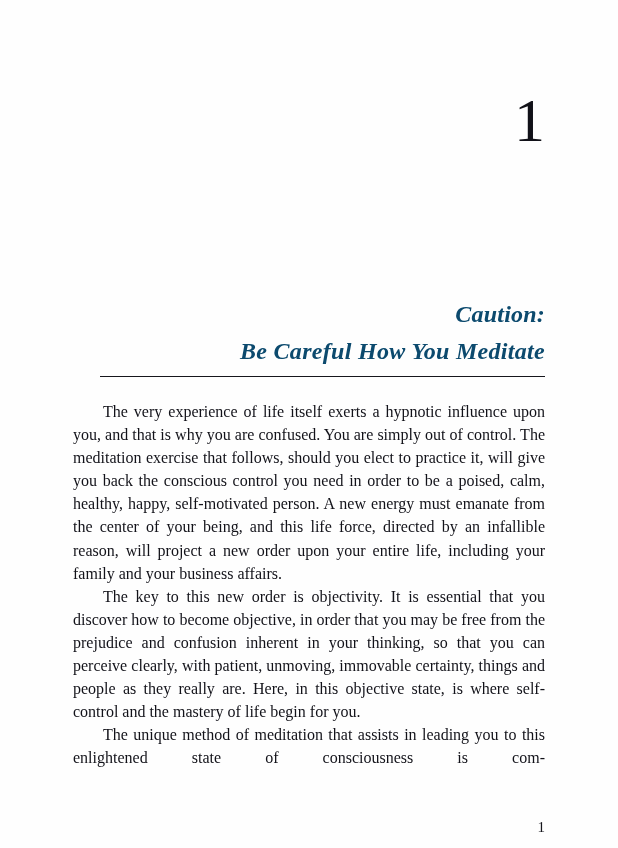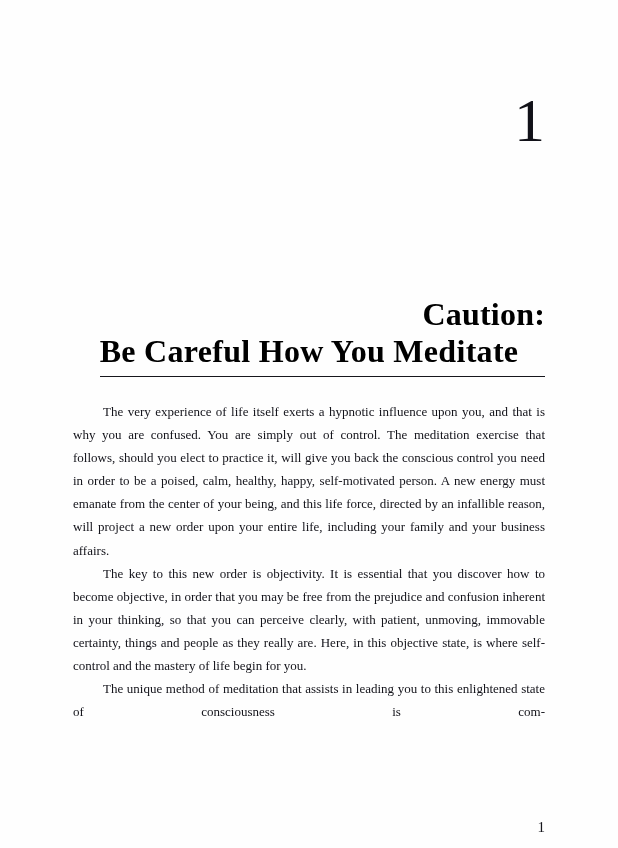--- a/index.html
+++ b/index.html
@@ -41,51 +41,51 @@
 
   
   .title-block {
     position: absolute;
     left: 73px;
     top: 296px;
     width: 472px;
     text-align: right;
   }
   .title-line {
-    font-size: 32px;
+    font-size: 24px;
     line-height: 37px;
     font-weight: 700;
-    color: #000000;
+    color: #0c4a6e;
     letter-spacing: 0.2px;
     white-space: nowrap;
+    font-style: italic;
   }
   .title-line.secondary {
     letter-spacing: 0.3px;
-    text-align: center;
   }
 
   .title-rule {
     position: absolute;
     left: 100px;
     top: 376px;
     width: 445px;
     height: 0;
     border-top: 1.6px solid #16161c;
   }
 
   
   .body-block {
     position: absolute;
     left: 73px;
     top: 400px;
     width: 472px;
   }
   .para {
     margin: 0;
-    font-size: 13px;
+    font-size: 16px;
     line-height: 23.1px;
     text-align: justify;
     text-justify: inter-word;
     text-indent: 30px;
     color: #121219;
     hyphens: none;
     -webkit-hyphens: none;
   }
   .para.last-partial {
     text-align: justify;

